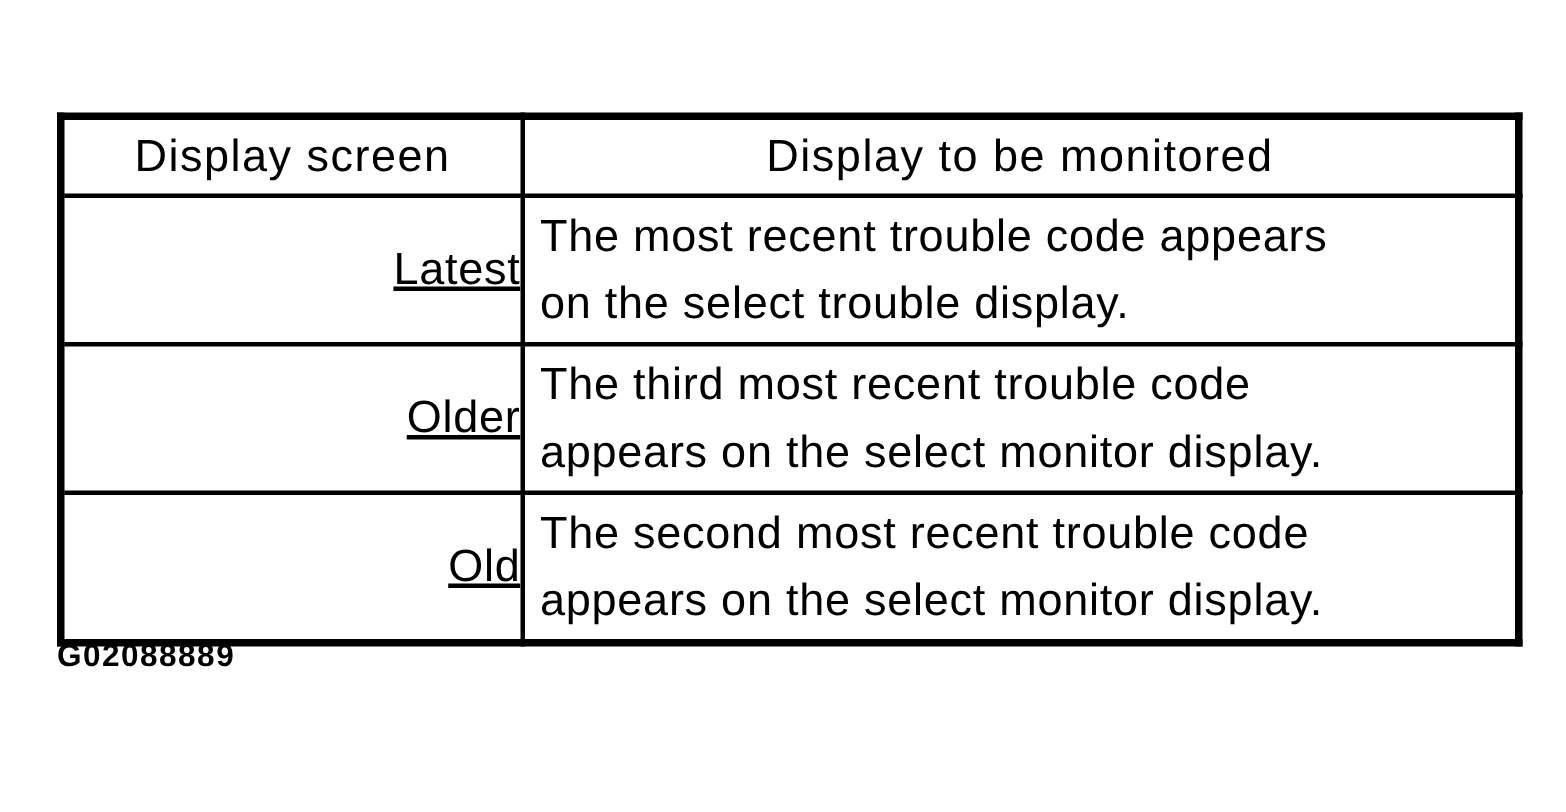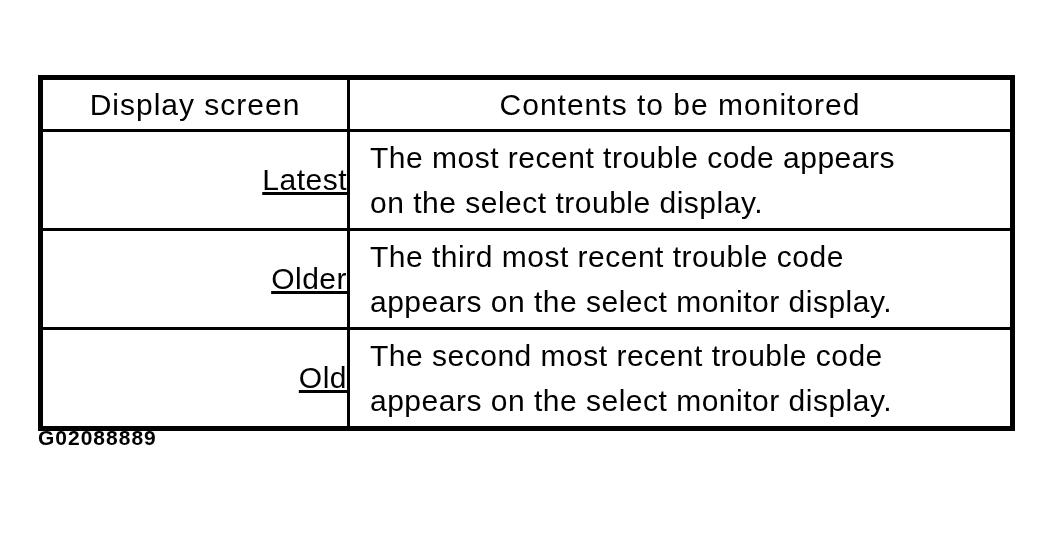--- a/index.html
+++ b/index.html
@@ -49,21 +49,21 @@
     height: 96px;
     font-size: 30px;
     letter-spacing: 0.5px;
   }
   td.cell-screen {
     padding-left: 10px;
     text-align: right;
     text-decoration: underline;
   }
   td.cell-contents {
-    padding-left: 20px;
+    padding-left: 10px;
     padding-right: 6px;
     text-align: left;
   }
   td.cell-contents .line {
     line-height: 45px;
     white-space: nowrap;
   }
   .figure-id {
     position: absolute;
     left: 38px;
@@ -80,21 +80,21 @@
 <div class="page">
 
   <table class="dtc-table">
     <colgroup>
       <col class="col-screen">
       <col class="col-contents">
     </colgroup>
     <thead>
       <tr>
         <th>Display screen</th>
-        <th>Contents to be monitored</th>
+        <th>Display to be monitored</th>
       </tr>
     </thead>
     <tbody>
       <tr>
         <td class="cell-screen">Latest</td>
         <td class="cell-contents">
           <div class="line">The most recent trouble code appears</div>
           <div class="line">on the select trouble display.</div>
         </td>
       </tr>

